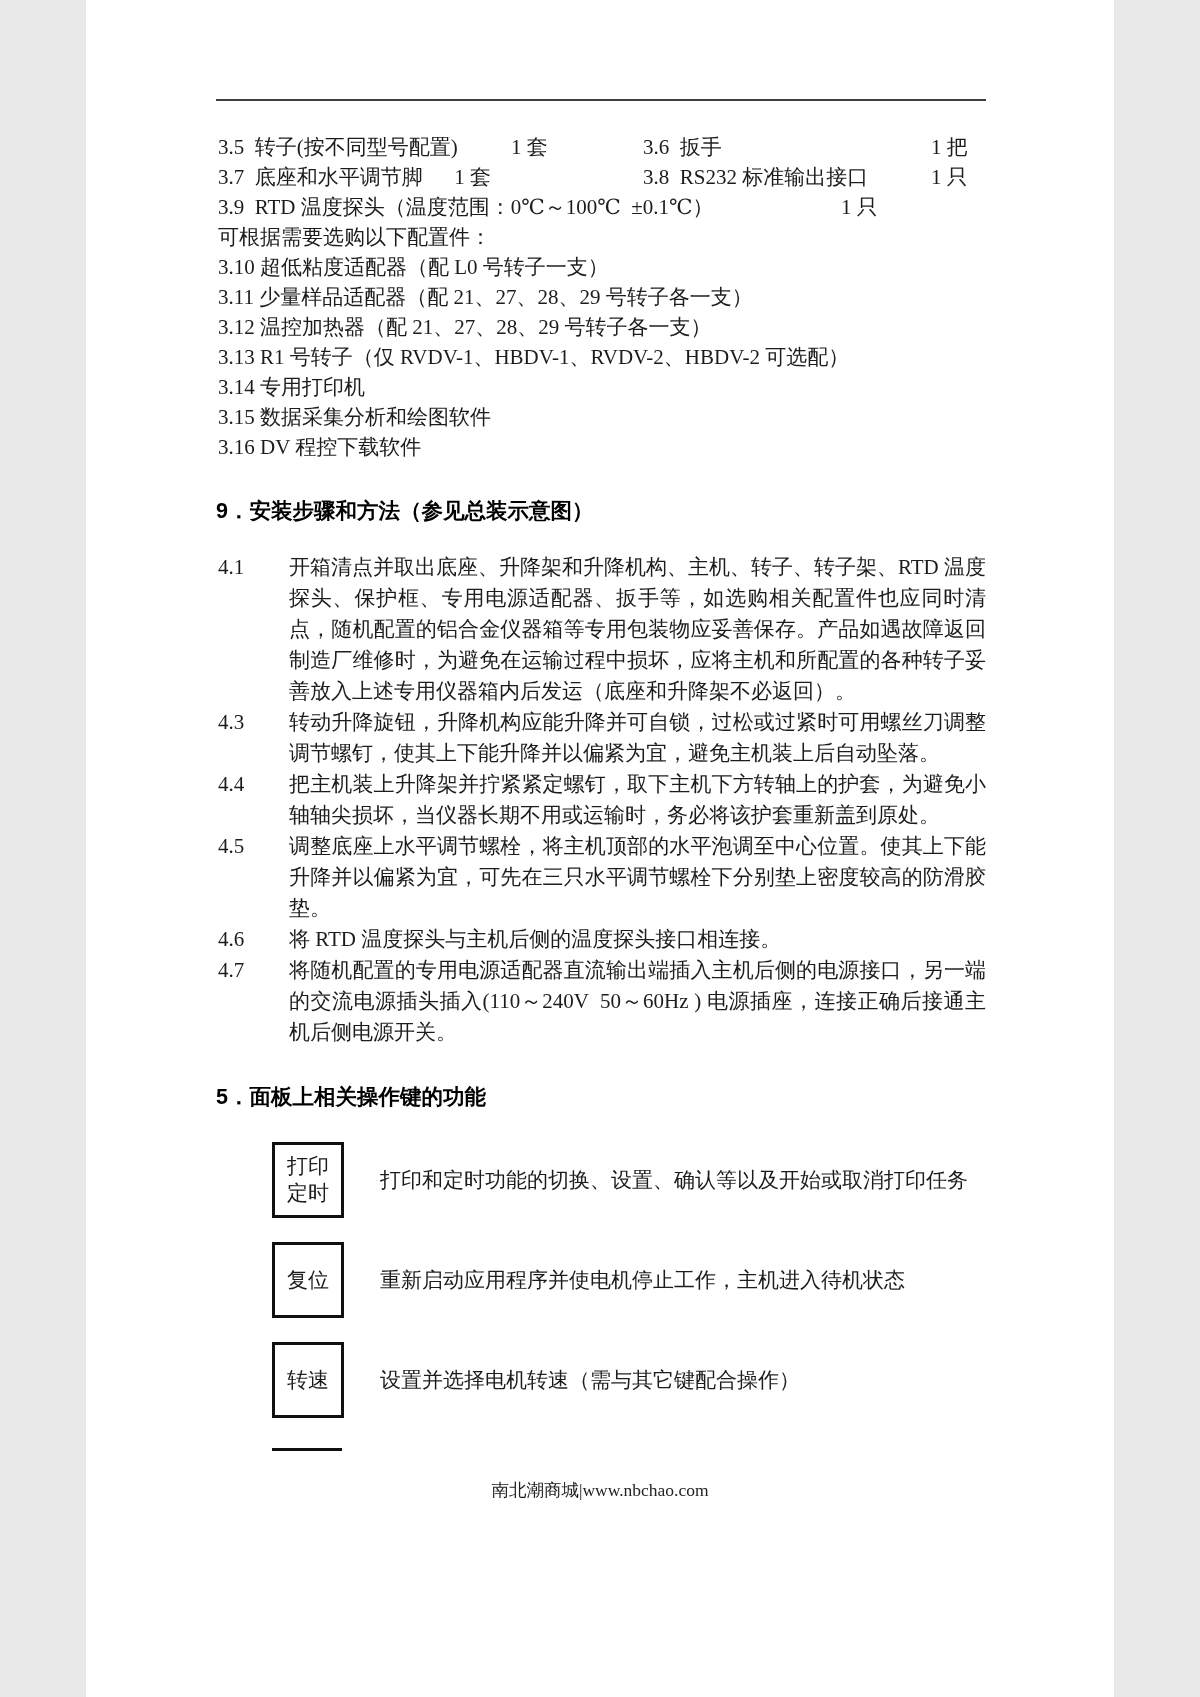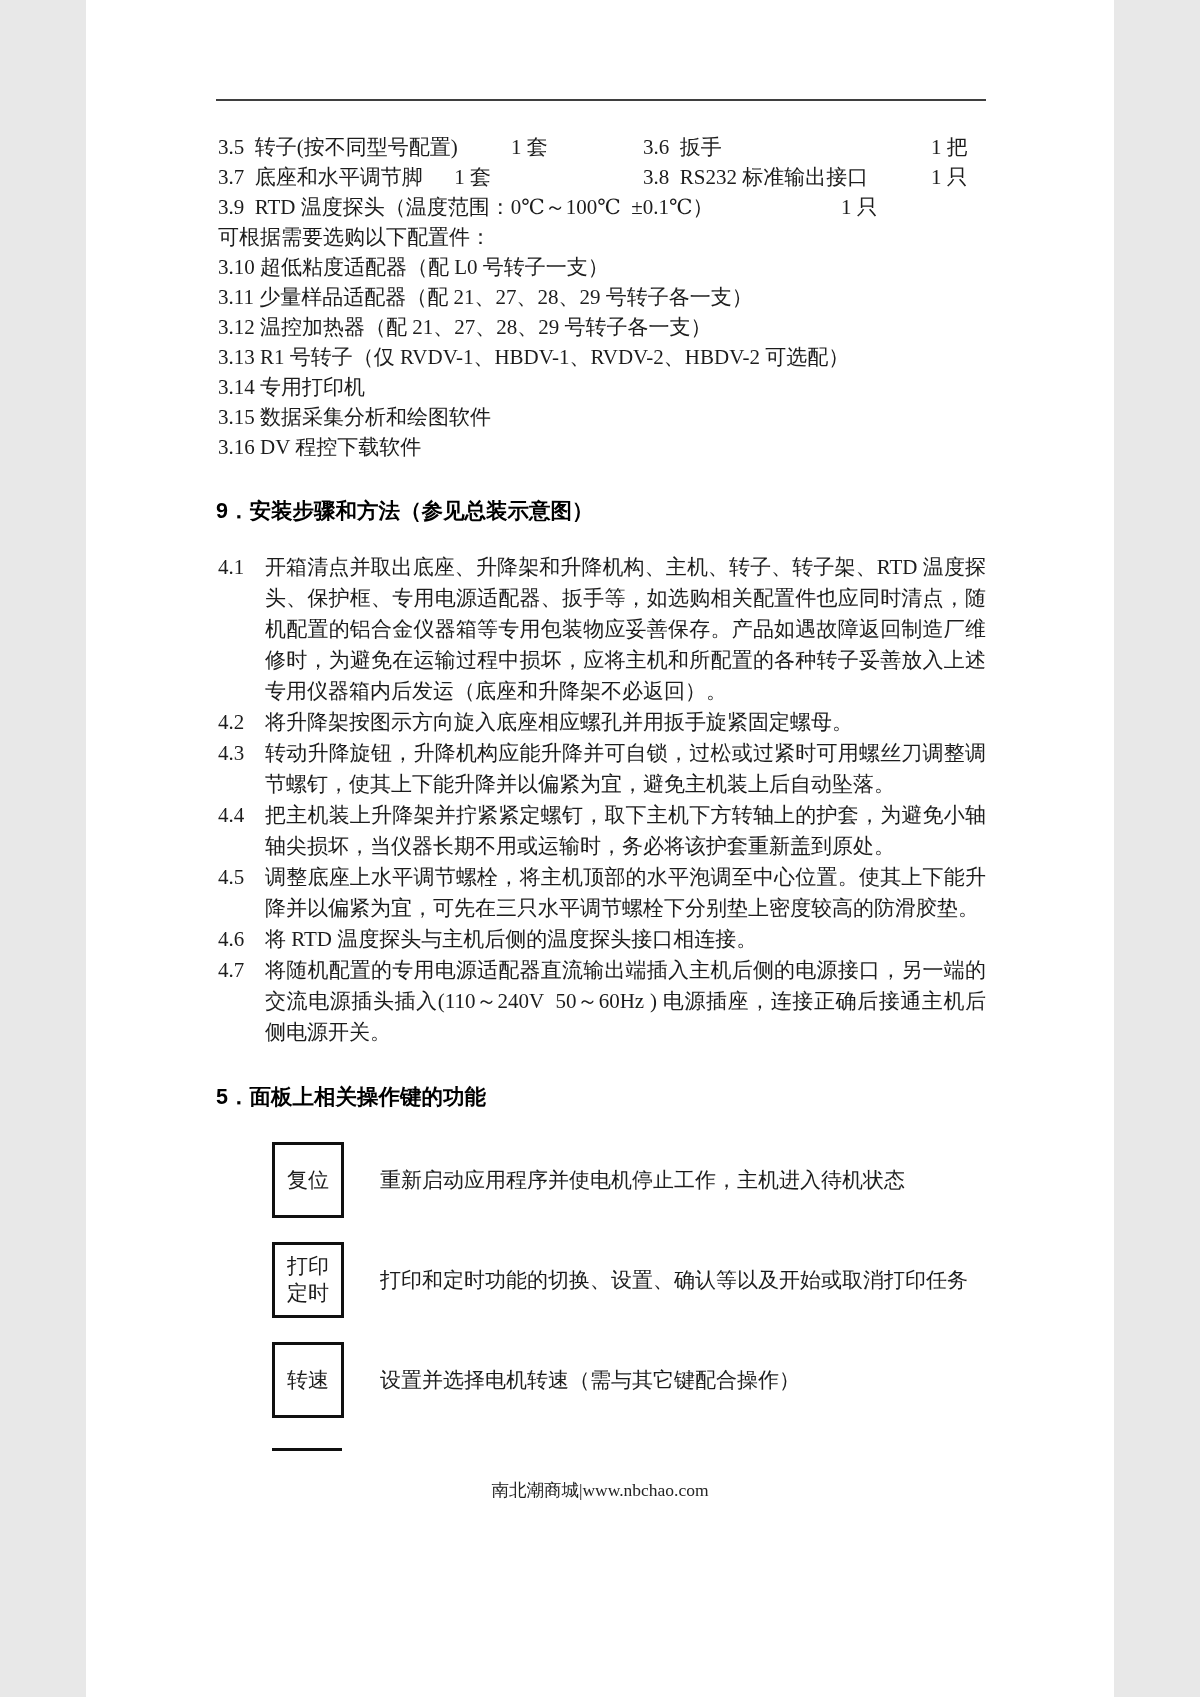--- a/index.html
+++ b/index.html
@@ -24,21 +24,21 @@
   .acc-row .c2{width:132px;flex-shrink:0;}
   .acc-row .c3{width:288px;flex-shrink:0;}
   .acc-row .c4{flex:1;}
   .acc-row .cw{width:623px;flex-shrink:0;}
   .line{font-size:21px;line-height:30px;white-space:pre-wrap;}
   .sec-title{
     font-family:"Liberation Sans","DejaVu Sans",sans-serif;
     font-weight:bold;font-size:21.5px;color:#000;
     margin:34px 0 26px -2px;line-height:30px;
   }
-  .s4-item{display:flex;font-size:21px;line-height:31px;}
+  .s4-item{display:flex;font-size:21px;line-height:31px;gap:24px;}
   .s4-num{width:47px;flex-shrink:0;}
   .s4-text{flex:1;text-align:justify;white-space:pre-wrap;}
   .keys{margin-top:30px;}
   .key-row{display:flex;align-items:center;margin-bottom:24px;}
   .key-box{
     margin-left:54px;
     width:66px;min-height:66px;
     border:3px solid #101010;
     display:flex;flex-direction:column;
     align-items:center;justify-content:center;
@@ -97,24 +97,20 @@
     <div class="line">3.15 数据采集分析和绘图软件</div>
     <div class="line">3.16 DV 程控下载软件</div>
 
     <div class="sec-title">9．安装步骤和方法（参见总装示意图）</div>
 
     <div class="s4-item">
       <span class="s4-num">4.1</span>
       <div class="s4-text">开箱清点并取出底座、升降架和升降机构、主机、转子、转子架、RTD 温度探头、保护框、专用电源适配器、扳手等，如选购相关配置件也应同时清点，随机配置的铝合金仪器箱等专用包装物应妥善保存。产品如遇故障返回制造厂维修时，为避免在运输过程中损坏，应将主机和所配置的各种转子妥善放入上述专用仪器箱内后发运（底座和升降架不必返回）。</div>
     </div>
     <div class="s4-item">
-      <span class="s4-num">4.2</span>
-      <div class="s4-text">将升降架按图示方向旋入底座相应螺孔并用扳手旋紧固定螺母。</div>
-    </div>
-    <div class="s4-item">
       <span class="s4-num">4.3</span>
       <div class="s4-text">转动升降旋钮，升降机构应能升降并可自锁，过松或过紧时可用螺丝刀调整调节螺钉，使其上下能升降并以偏紧为宜，避免主机装上后自动坠落。</div>
     </div>
     <div class="s4-item">
       <span class="s4-num">4.4</span>
       <div class="s4-text">把主机装上升降架并拧紧紧定螺钉，取下主机下方转轴上的护套，为避免小轴轴尖损坏，当仪器长期不用或运输时，务必将该护套重新盖到原处。</div>
     </div>
     <div class="s4-item">
       <span class="s4-num">4.5</span>
       <div class="s4-text">调整底座上水平调节螺栓，将主机顶部的水平泡调至中心位置。使其上下能升降并以偏紧为宜，可先在三只水平调节螺栓下分别垫上密度较高的防滑胶垫。</div>
@@ -127,32 +123,32 @@
       <span class="s4-num">4.7</span>
       <div class="s4-text">将随机配置的专用电源适配器直流输出端插入主机后侧的电源接口，另一端的交流电源插头插入(110～240V  50～60Hz ) 电源插座，连接正确后接通主机后侧电源开关。</div>
     </div>
 
     <div class="sec-title">5．面板上相关操作键的功能</div>
 
     <div class="keys">
 
       <div class="key-row">
         <div class="key-box">
+          <span class="key-label">打印</span>
+          <span class="key-label2">定时</span>
+        </div>
+        <div class="key-desc">打印和定时功能的切换、设置、确认等以及开始或取消打印任务</div>
+      </div>
+
+      <div class="key-row">
+        <div class="key-box">
           <span class="key-label">复位</span>
 
         </div>
         <div class="key-desc">重新启动应用程序并使电机停止工作，主机进入待机状态</div>
-      </div>
-
-      <div class="key-row">
-        <div class="key-box">
-          <span class="key-label">打印</span>
-          <span class="key-label2">定时</span>
-        </div>
-        <div class="key-desc">打印和定时功能的切换、设置、确认等以及开始或取消打印任务</div>
       </div>
 
       <div class="key-row">
         <div class="key-box">
           <span class="key-label">转速</span>
 
         </div>
         <div class="key-desc">设置并选择电机转速（需与其它键配合操作）</div>
       </div>
 

